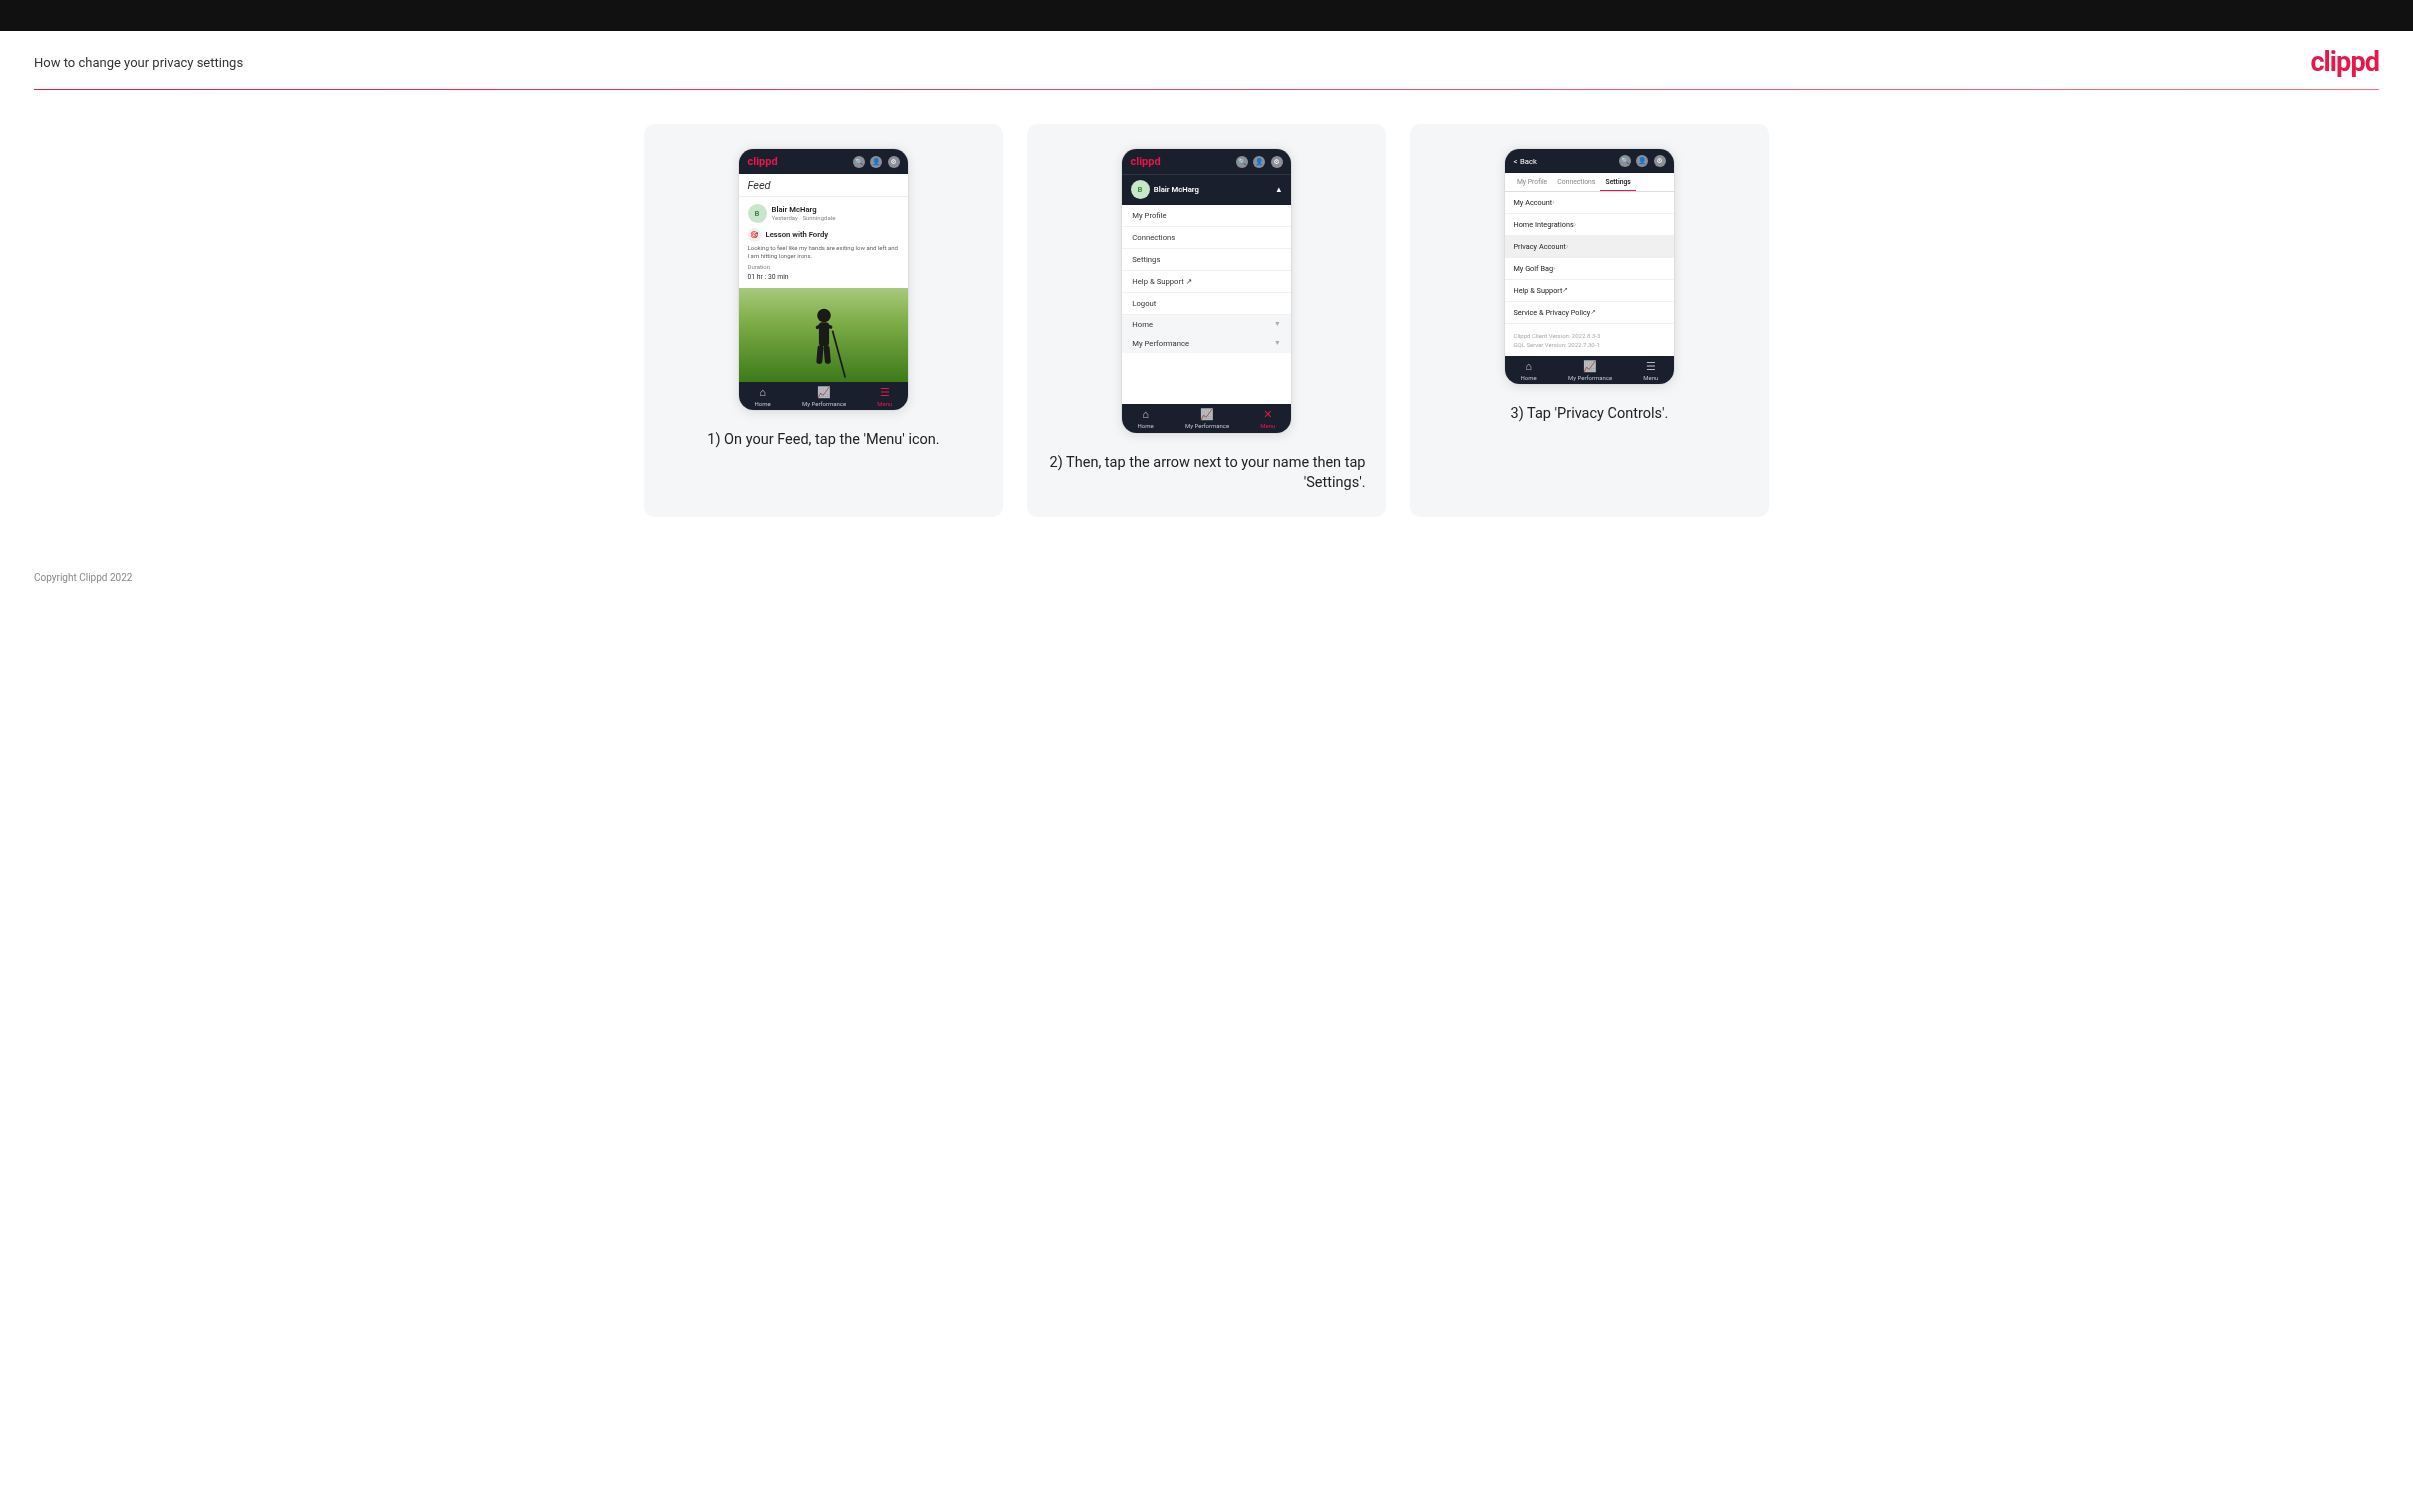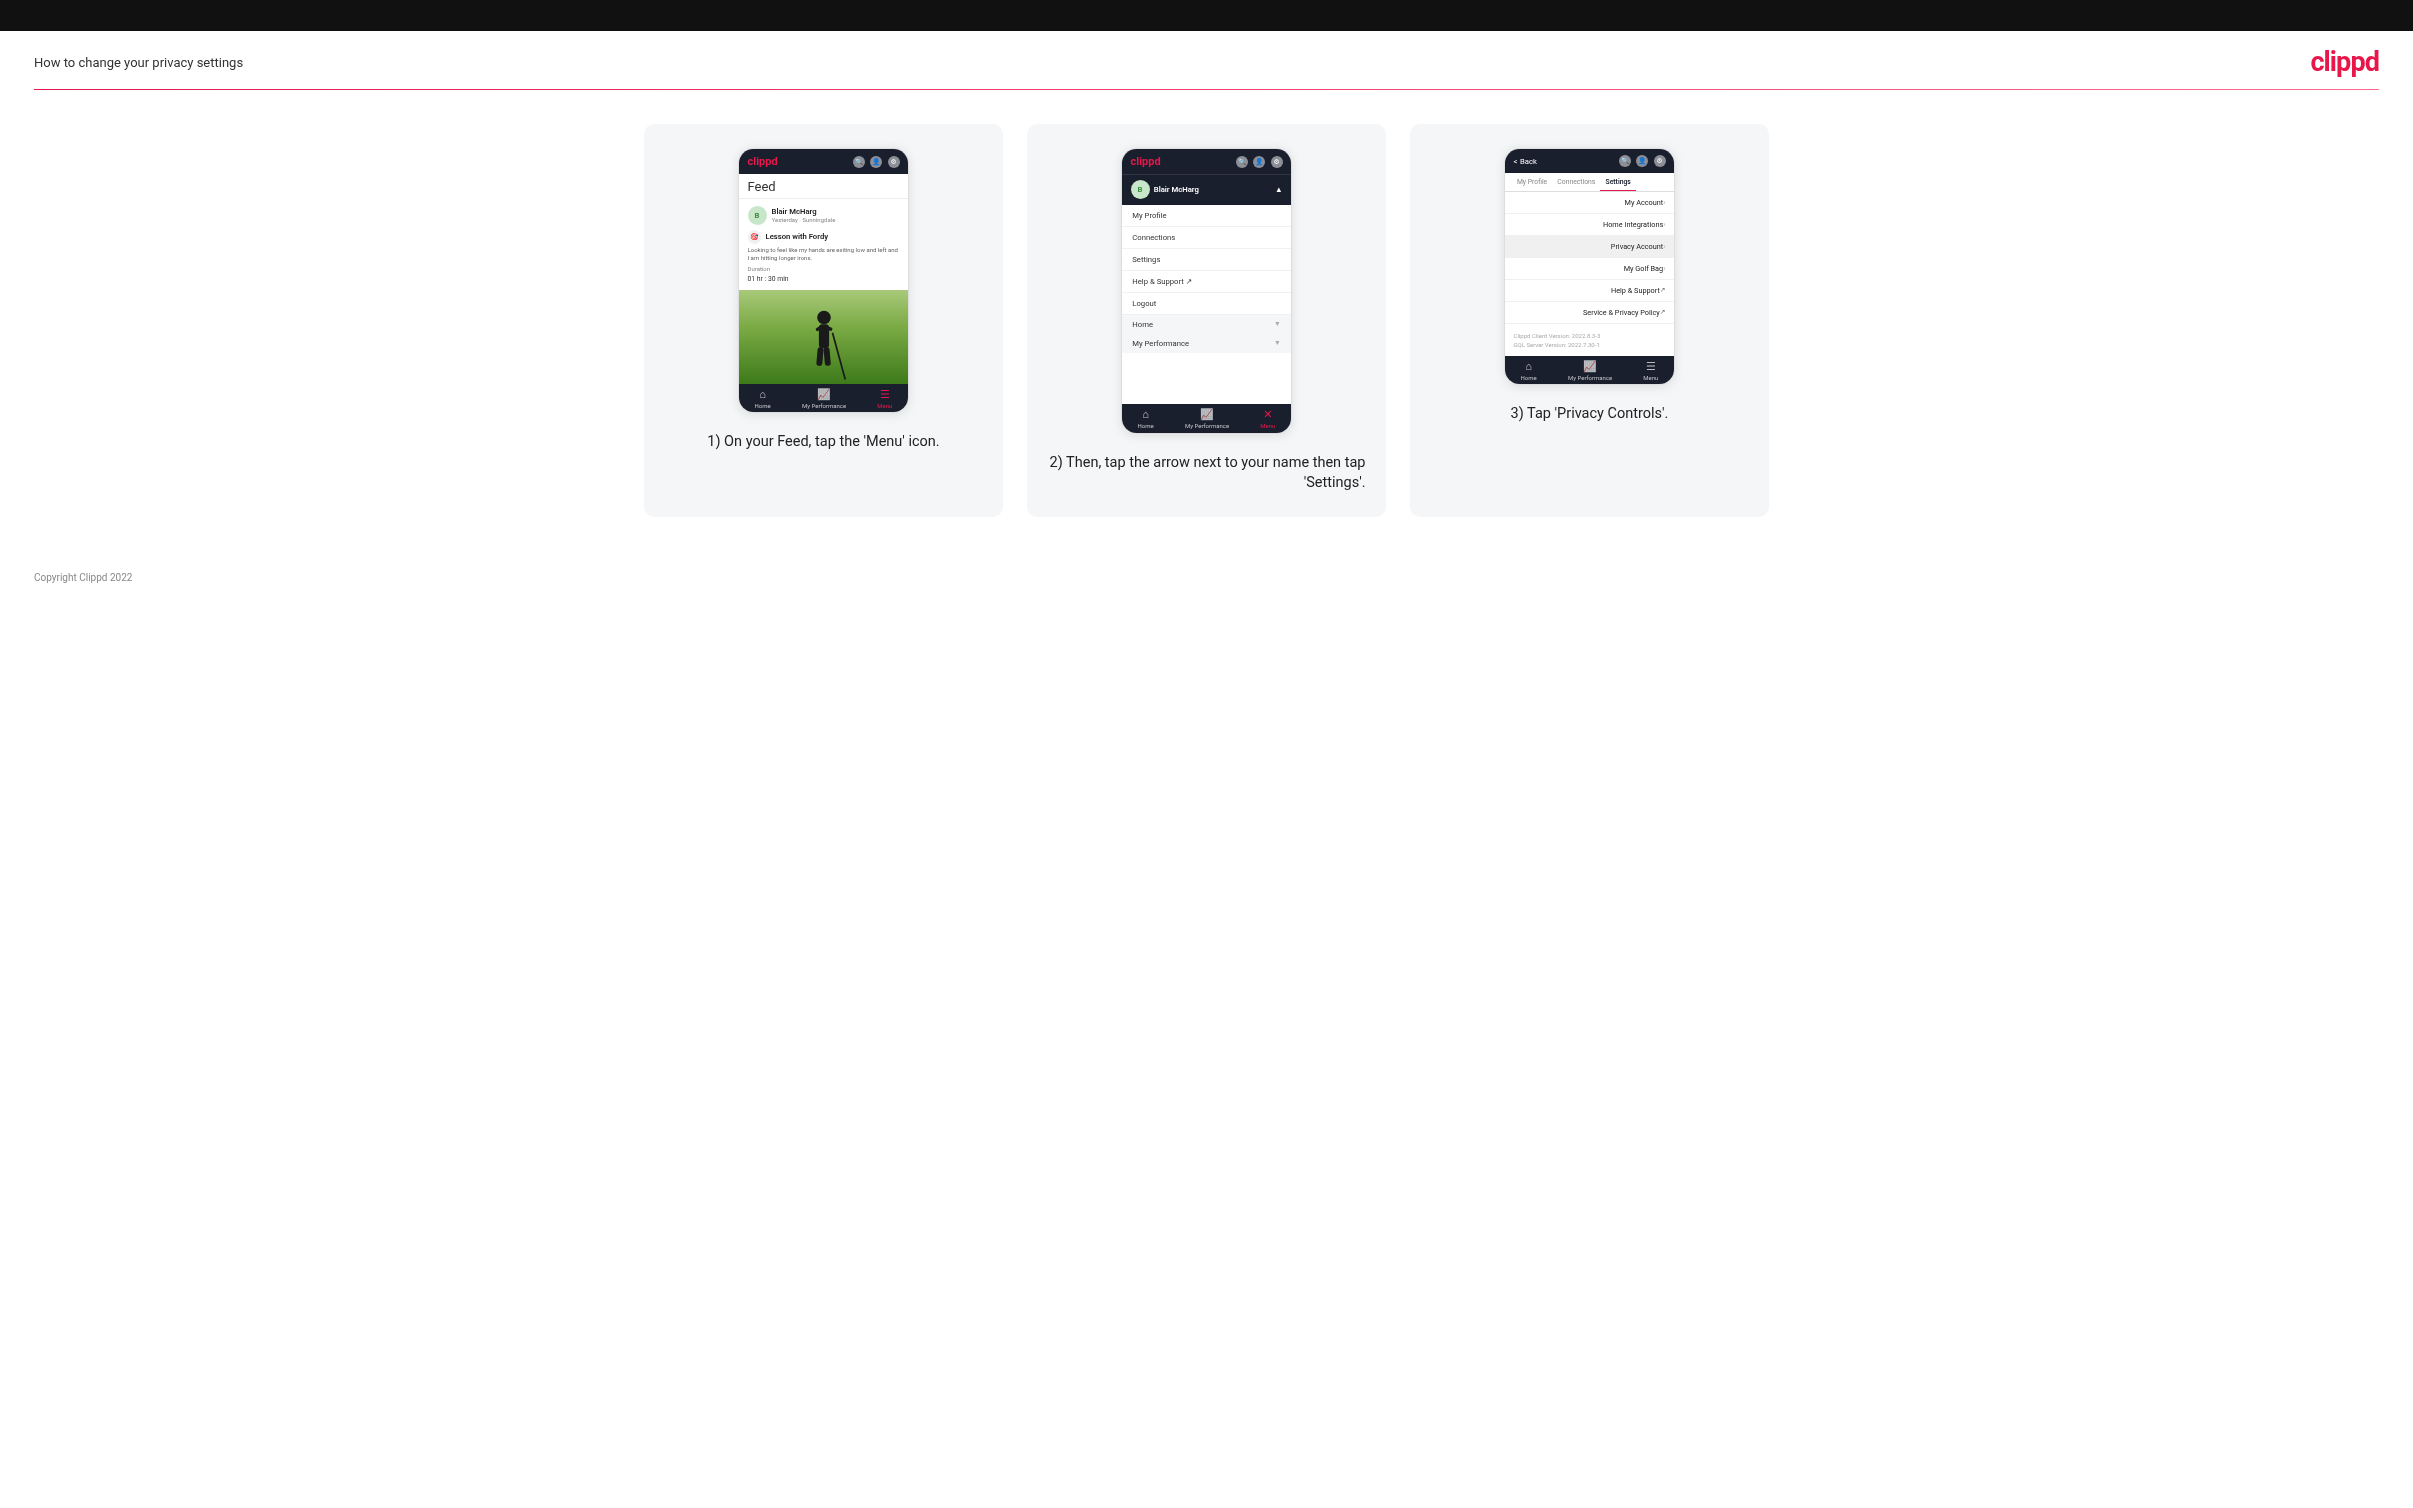--- a/index.html
+++ b/index.html
@@ -121,23 +121,24 @@
       display: flex;
       align-items: center;
       justify-content: center;
       font-size: 6.8px;
       color: #fff;
     }
 
     
     .phone-feed-tab {
       padding: 4.3px 8.5px;
-      font-size: 13px;
+      font-size: 11px;
       color: #333;
       border-bottom: 0.9px solid #eee;
+      font-style: italic;
     }
 
     .phone-post {
       padding: 6.8px 8.5px;
     }
     .phone-post-user {
       display: flex;
       align-items: center;
       gap: 5.1px;
       margin-bottom: 5.1px;
@@ -309,21 +310,21 @@
     .phone3-tab.active {
       color: #1a1f2e;
       border-bottom: 1.7px solid #e8174a;
       font-weight: 600;
     }
     .phone3-list {
       background: #fff;
     }
     .phone3-list-item {
       display: flex;
-      justify-content: flex-end;
+      justify-content: flex-start;
       align-items: center;
       padding: 6px 8.5px;
       border-bottom: 0.9px solid #f0f0f0;
       font-size: 7.3px;
       color: #222;
     }
     .phone3-list-item.highlighted {
       background: #f0f0f0;
     }
     .phone3-list-item .chevron {

